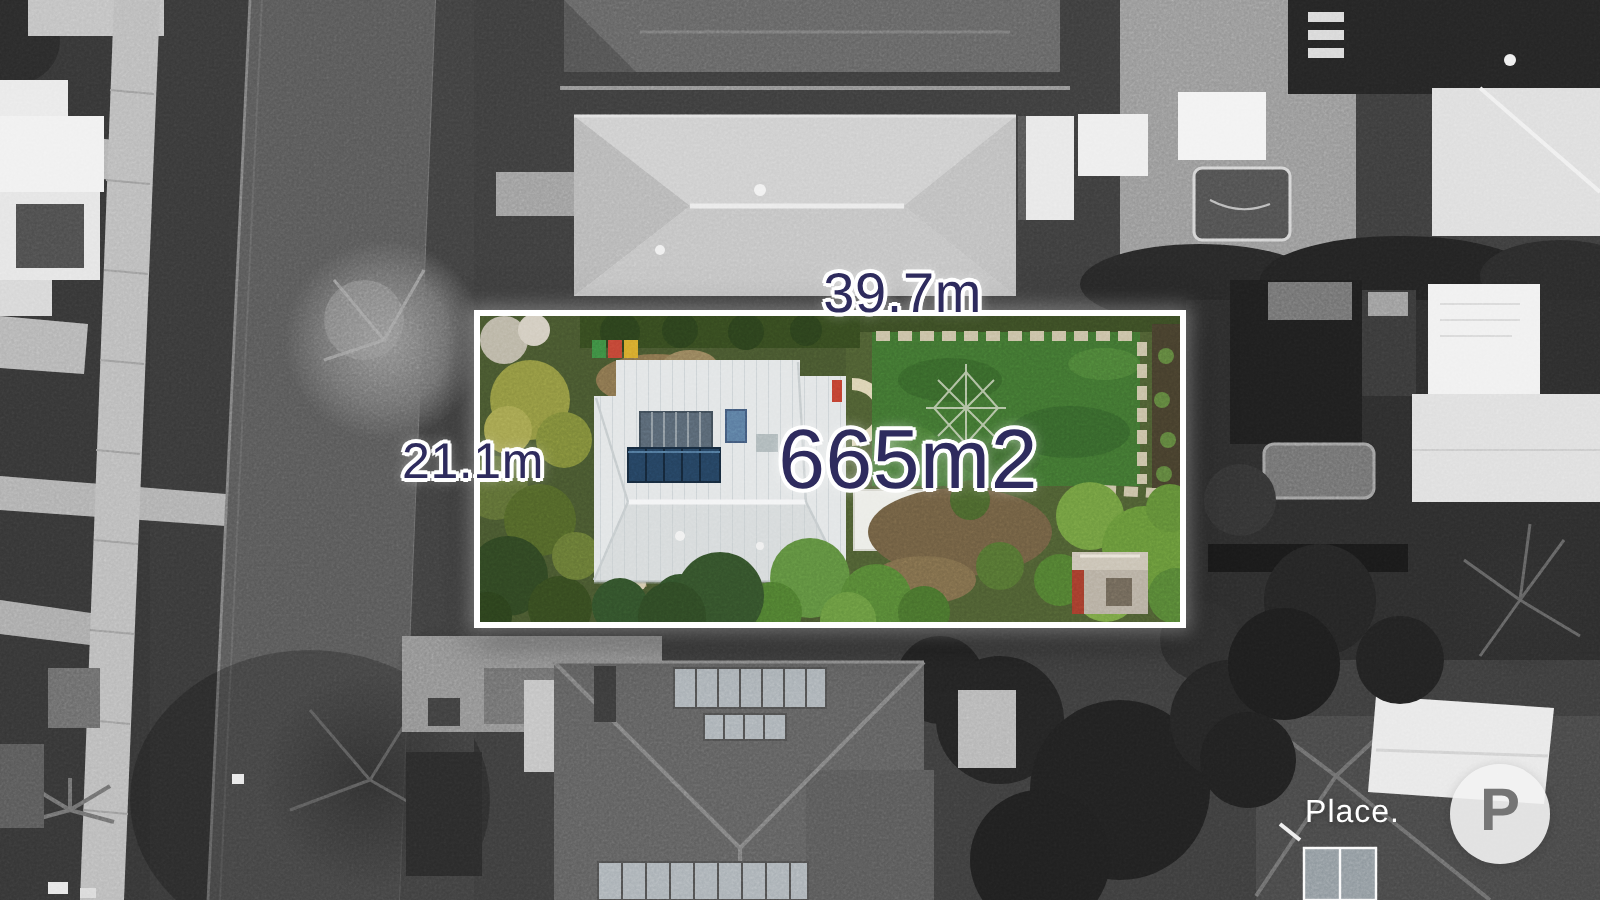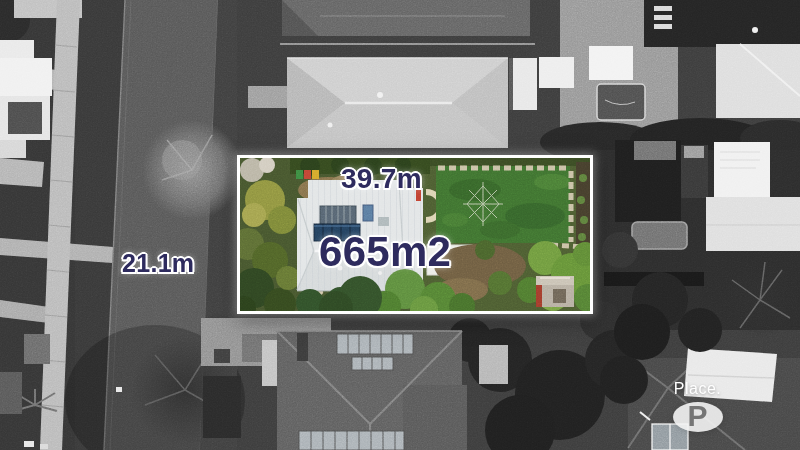--- a/index.html
+++ b/index.html
@@ -11,36 +11,36 @@
   .bg{position:absolute;left:0;top:0;}
   
   .lot{
     position:absolute;left:237px;top:155px;width:356px;height:159px;
     box-sizing:border-box;border:3px solid var(--boundary-color,#ffffff);
     box-shadow:0 0 9px 2px rgba(255,255,255,.35), 0 5px 18px rgba(0,0,0,.5);
   }
   .lot svg{position:absolute;left:0;top:0;}
   
   .dim-label{
-    position:absolute;text-align:left;font-weight:bold;
+    position:absolute;text-align:right;font-weight:normal;
     color:var(--label-color,#2e2b5e);letter-spacing:.3px;
     text-shadow:
       -1.5px -1.5px 0 #fff, 1.5px -1.5px 0 #fff,
       -1.5px 1.5px 0 #fff, 1.5px 1.5px 0 #fff,
       0 -2px 0 #fff, 0 2px 0 #fff, -2px 0 0 #fff, 2px 0 0 #fff,
       0 0 7px rgba(255,255,255,.85);
-    z-index:5;pointer-events:none;margin-top:32px;
+    z-index:5;pointer-events:none;
   }
   .label-frontage{left:341px;top:133px;width:150px;height:28px;line-height:28px;font-size:28px;}
   .label-depth{left:122px;top:218px;width:150px;height:26px;line-height:26px;font-size:25px;}
-  .label-area{left:319px;top:198px;width:200px;height:44px;line-height:44px;font-size:42px;}
+  .label-area{left:319px;top:208px;width:200px;height:44px;line-height:44px;font-size:42px;}
   
   .brand{
     position:absolute;left:620px;top:382px;width:155px;height:50px;
-    display:flex;justify-content:flex-end;align-items:center;gap:4px;z-index:6;flex-direction:column;
+    display:flex;justify-content:flex-end;align-items:center;gap:25px;z-index:6;
   }
   .brand-text{
     color:var(--logo-text-color,#ffffff);font-size:16px;font-weight:500;
     letter-spacing:.5px;text-shadow:0 1px 3px rgba(0,0,0,.35);
   }
   .brand-circle{
     width:50px;height:50px;border-radius:50%;
     background:var(--monogram-bg,rgba(243,243,243,.9));
     display:flex;align-items:center;justify-content:center;
     box-shadow:0 1px 6px rgba(0,0,0,.15);

